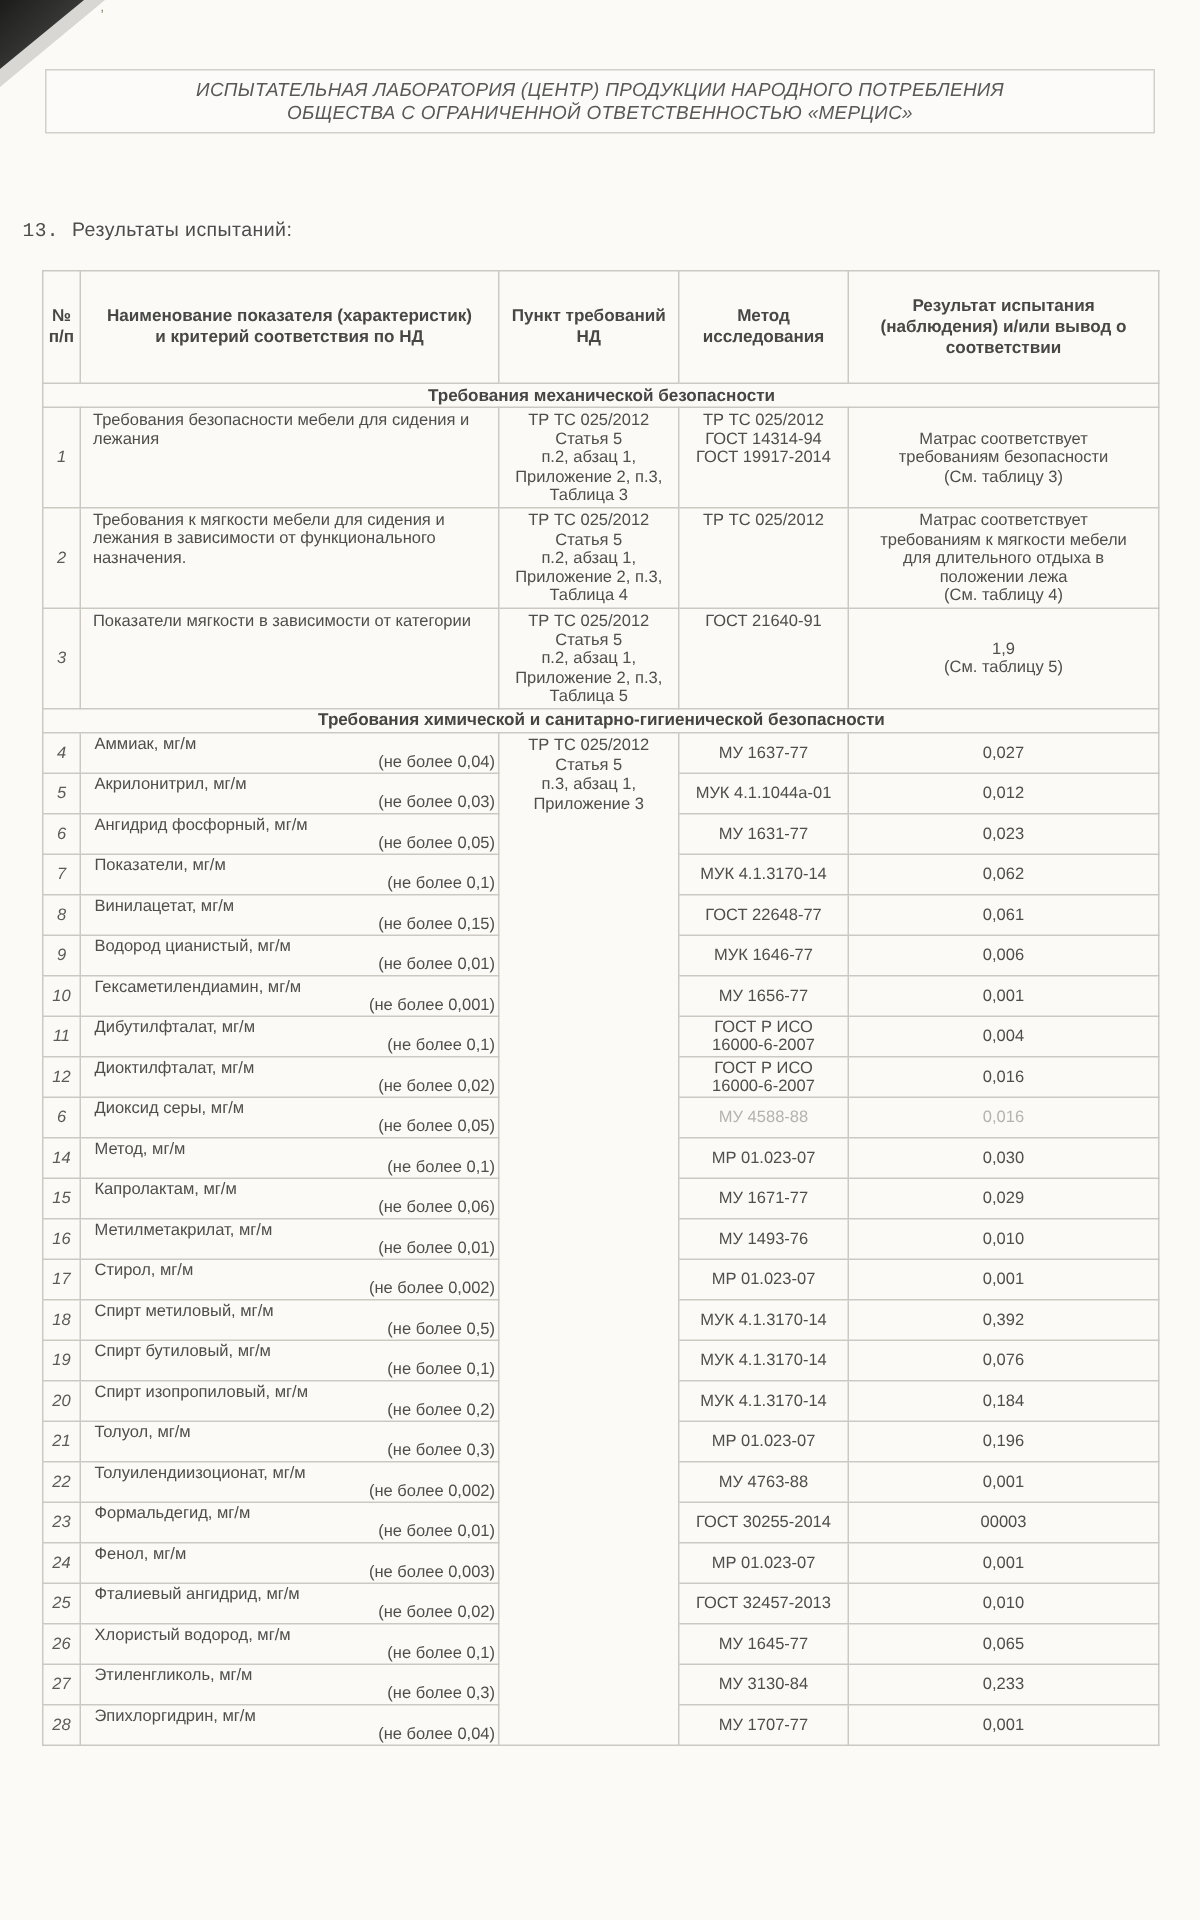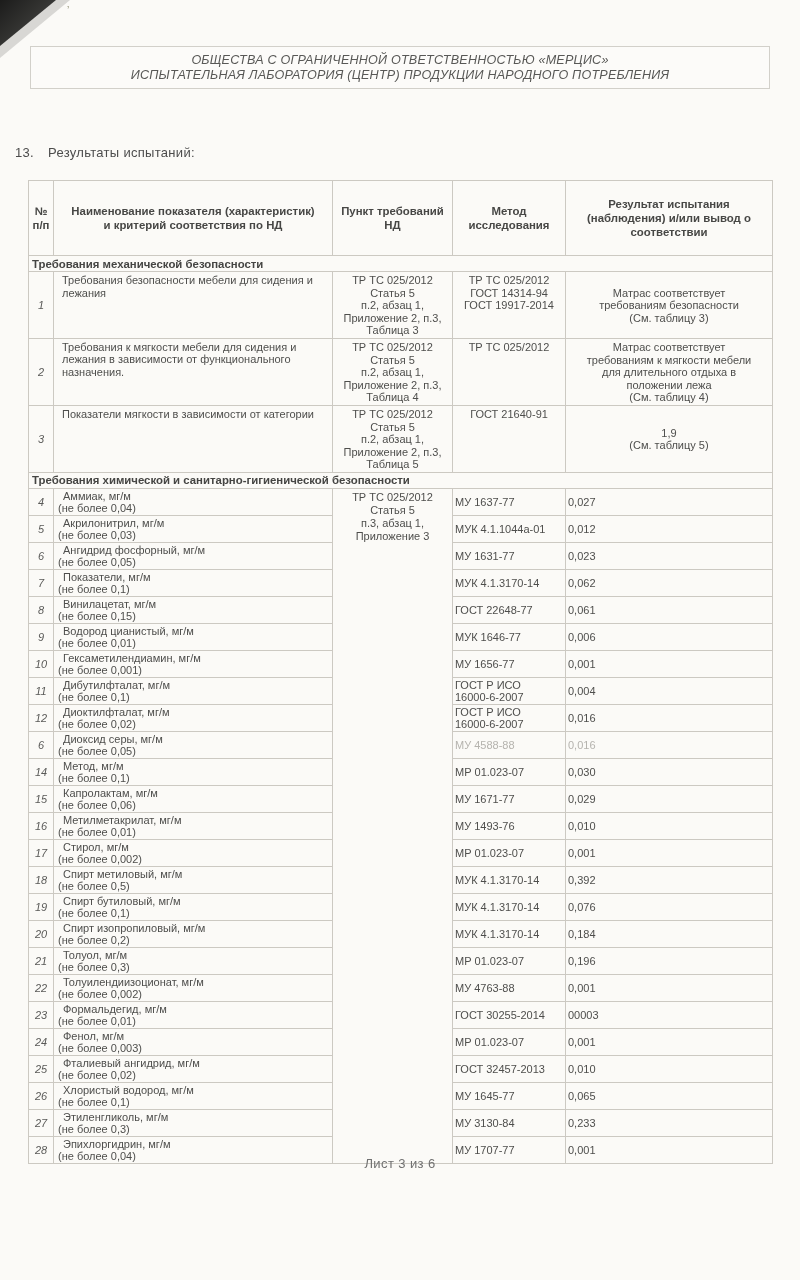--- a/index.html
+++ b/index.html
@@ -40,21 +40,21 @@
   }
   .accred-line{font-style:italic;font-size:12.4px;line-height:15px;color:#5c5c5a;margin-top:1px;}
   .protocol-row{
     border-top:1px solid #d2d0ca;
     text-align:center;font-size:12.8px;color:#4f4f4d;
     padding:6px 0 7px;letter-spacing:.2px;
   }
 
   
   .results-heading{position:absolute;left:15px;top:145px;font-size:13px;color:#4c4c4c;letter-spacing:.3px;}
-  .results-heading .num{display:inline-block;width:33px;}
+  .results-heading .num{display:inline-block;width:33px;font-family:Liberation Mono, monospace;}
 
   
   table.results{
     position:absolute;left:28px;top:180px;
     border-collapse:collapse;table-layout:fixed;width:744px;
     font-size:11px;color:#4e4e4c;
   }
   table.results th,table.results td{
     border:1px solid #ccc9c2;
     padding:1px 2px;
@@ -64,34 +64,35 @@
   }
   table.results th{
     height:72px;font-weight:bold;font-size:11.4px;line-height:14px;
     text-align:center;color:#474745;
   }
   tr.section-row td{
     border-left:1px solid #ccc9c2;border-right:1px solid #ccc9c2;
     font-weight:bold;font-size:11.4px;color:#454543;
     padding:1px 2px 1px 3px;height:13px;
     white-space:nowrap;
+    text-align:center;
   }
   td.cell-num{font-style:italic;text-align:center;color:#5a5a58;font-size:11px;}
   td.cell-name{text-align:left;line-height:12.5px;}
   tr.mech-row td.cell-name{vertical-align:top;padding:2px 4px 2px 8px;}
   tr.mech-row td.cell-punkt,tr.mech-row td.cell-method,tr.mech-row td.cell-result{
     text-align:center;vertical-align:top;line-height:12.6px;padding-top:2px;
   }
   tr.mech-row td.cell-result{vertical-align:middle;}
   tr.chem-row{height:26px;}
   tr.chem-row td.cell-name{padding:1px 2px;}
   .sub-name{padding-left:7px;line-height:12px;}
-  .sub-limit{padding-left:2px;line-height:12px;}
+  .sub-limit{padding-left:2px;line-height:12px;text-align:right;}
   td.cell-punkt.shared{vertical-align:top;text-align:center;line-height:13px;padding-top:2px;}
-  tr.chem-row td.cell-method,tr.chem-row td.cell-result{line-height:12px;}
+  tr.chem-row td.cell-method,tr.chem-row td.cell-result{text-align:center;line-height:12px;}
   .faded{color:#b5b3ae;}
 
   
   .footer{
     position:absolute;left:0;top:1156px;width:100%;
     text-align:center;font-size:13px;color:#707070;letter-spacing:.4px;
   }
 </style>
 </head>
 <body>
@@ -99,22 +100,22 @@
 <div class="page">
 
   <div class="corner-fold">
     <div class="shade"></div>
     <div class="dark"></div>
   </div>
   <div class="speck">’</div>
 
   <div class="header-box">
     <div class="header-inner">
+      <div class="lab-line">ИСПЫТАТЕЛЬНАЯ ЛАБОРАТОРИЯ (ЦЕНТР) ПРОДУКЦИИ НАРОДНОГО ПОТРЕБЛЕНИЯ</div>
       <div class="lab-line">ОБЩЕСТВА С ОГРАНИЧЕННОЙ ОТВЕТСТВЕННОСТЬЮ «МЕРЦИС»</div>
-      <div class="lab-line">ИСПЫТАТЕЛЬНАЯ ЛАБОРАТОРИЯ (ЦЕНТР) ПРОДУКЦИИ НАРОДНОГО ПОТРЕБЛЕНИЯ</div>
     </div>
   </div>
 
   <div class="results-heading">
     <span class="num">13.</span><span>Результаты испытаний:</span>
   </div>
 
   <table class="results">
     <colgroup>
       <col style="width:25px">
@@ -339,15 +340,14 @@
         </tr>
         <tr class="chem-row">
           <td class="cell-num">28</td>
           <td class="cell-name"><div class="sub-name">Эпихлоргидрин, мг/м</div><div class="sub-limit">(не более 0,04)</div></td>
           <td class="cell-method">МУ 1707-77</td>
           <td class="cell-result">0,001</td>
         </tr>
       </tbody>
   </table>
 
-  <div class="footer">Лист 3 из 6</div>
 
 </div>
 
 </body></html>

